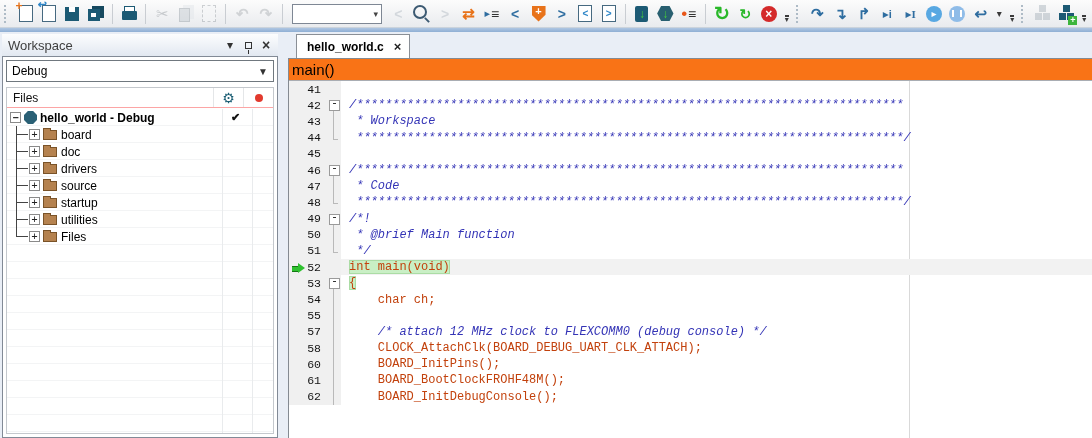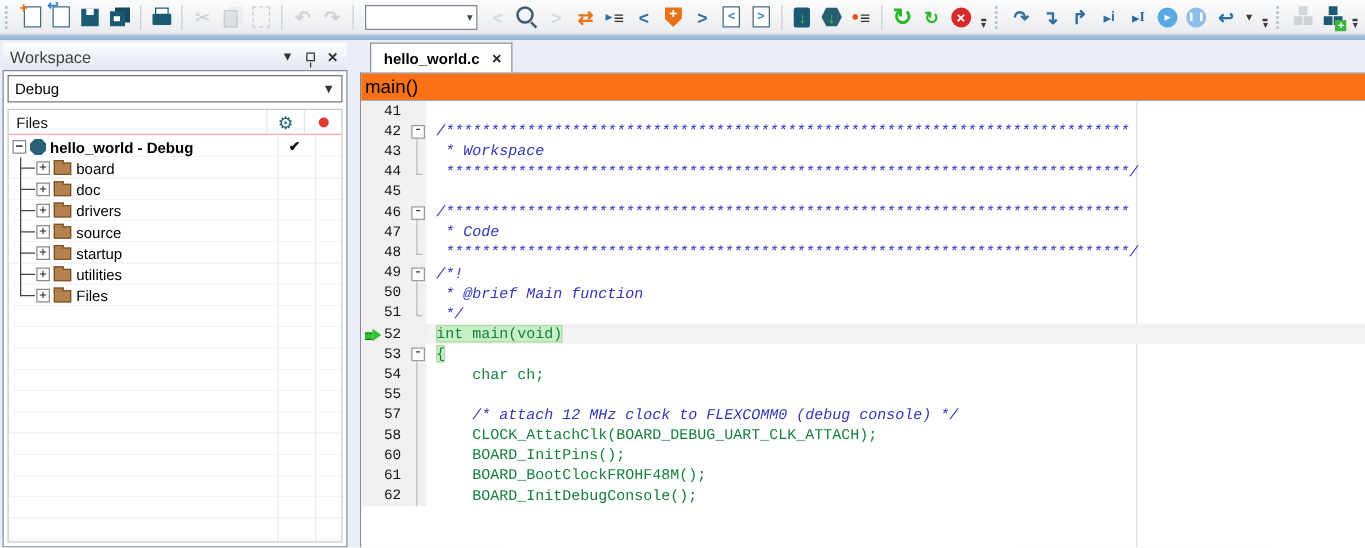--- a/index.html
+++ b/index.html
@@ -178,21 +178,21 @@
     color:#141414; font-size:11.5px; }
   .fold { width:14px; height:100%; background:#F0F0F0; flex:none; position:relative; }
   .fold.f-open::before { content:""; position:absolute; left:2px; top:3px; width:9px; height:9px;
     background:#fff; border:1px solid #9A9A9A; }
   .fold.f-open::after { content:""; position:absolute; left:6px; top:6px; width:3px; height:1px;
     background:#333; box-shadow:0 0 0 0; }
   .fold.f-open i { position:absolute; left:6px; top:14px; bottom:0; width:1px; background:#B9B9B9; }
   .fold.f-cont::before { content:""; position:absolute; left:6px; top:0; bottom:0; width:1px; background:#B9B9B9; }
   .fold.f-end::before { content:""; position:absolute; left:6px; top:0; height:9px; width:4px;
     border-left:1px solid #B9B9B9; border-bottom:1px solid #B9B9B9; }
-  .ctext { white-space:pre; padding-left:8px; color:#15803d; }
+  .ctext { white-space:pre; padding-left:8px; color:#c2410c; }
   .ctext.comment { color:#3434B6; font-style:italic; }
   .hl { background:#C9EFC5; box-shadow:0 0 0 1px #ABDCA5 inset; }
   .caret { display:inline-block; width:1px; height:13px; background:#000; vertical-align:middle;
     margin-right:-1px; }
   .pc-arrow { position:absolute; left:3px; top:4px; width:13px; height:9px; }
   .pc-arrow::before { content:""; position:absolute; left:0; top:2.5px; width:6px; height:4px;
     background:#2FC12F; border-top:1px solid #157815; border-bottom:1px solid #157815; }
   .pc-arrow::after { content:""; position:absolute; left:6px; top:-0.5px; width:0; height:0;
     border-left:7px solid #2FC12F; border-top:5px solid transparent; border-bottom:5px solid transparent; }
 </style>

